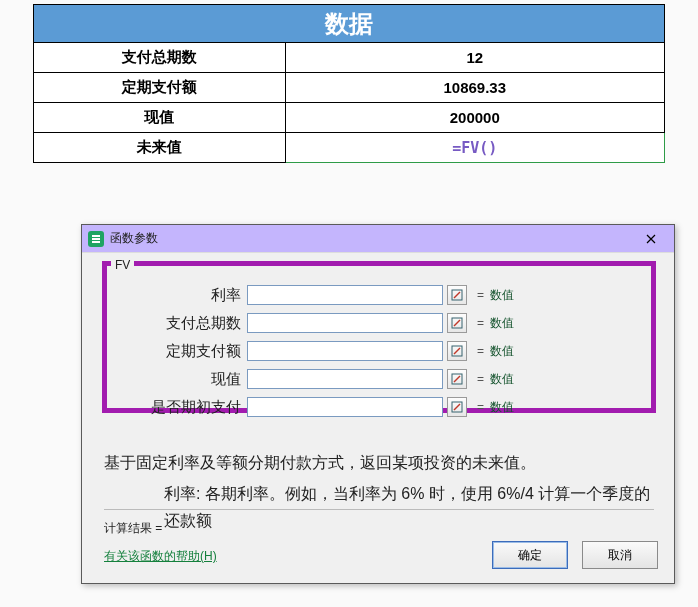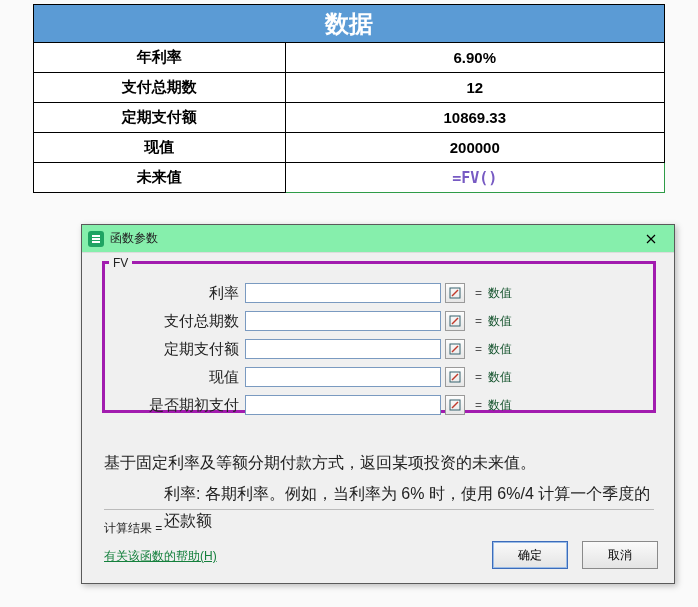--- a/index.html
+++ b/index.html
@@ -57,21 +57,21 @@
       border: 1px solid #5a5a5a;
       box-shadow: 2px 2px 6px rgba(0,0,0,.25);
       font-size: 12px;
       color: #222;
     }
     .titlebar {
       height: 28px;
       display: flex;
       align-items: center;
       padding: 0 6px;
-      background: #86efac;
+      background: #c4b5fd;
       border-bottom: 1px solid #ddd;
     }
     .app-icon {
       width: 16px; height: 16px;
       background: #1fa463;
       border-radius: 3px;
       margin-right: 6px;
       display: flex; align-items: center; justify-content: center;
     }
     .app-icon svg { width: 10px; height: 10px; }
@@ -80,21 +80,21 @@
       width: 34px; height: 22px;
       display: flex; align-items: center; justify-content: center;
       cursor: pointer;
     }
 
     .field-group {
       position: absolute;
       left: 20px; top: 36px;
       width: 554px;
       height: 152px;
-      border: 3px solid #a21caf;
+      border: 5px solid #a21caf;
     }
     .group-label {
       position: absolute;
       left: 4px; top: -8px;
       background: #f0f0f0;
       padding: 0 4px;
       font-size: 12px;
     }
     .params {
       padding: 18px 10px 0 10px;
@@ -183,24 +183,20 @@
     }
   </style>
 </head>
 <body>
 
 <table class="sheet">
   <tbody>
       <tr>
         <td class="hdr" colspan="2">数据</td>
       </tr>
-  <tr>
-    <td class="lbl">年利率</td>
-    <td class="val">6.90%</td>
-  </tr>
   <tr>
     <td class="lbl">支付总期数</td>
     <td class="val">12</td>
   </tr>
   <tr>
     <td class="lbl">定期支付额</td>
     <td class="val">10869.33</td>
   </tr>
   <tr>
     <td class="lbl">现值</td>

